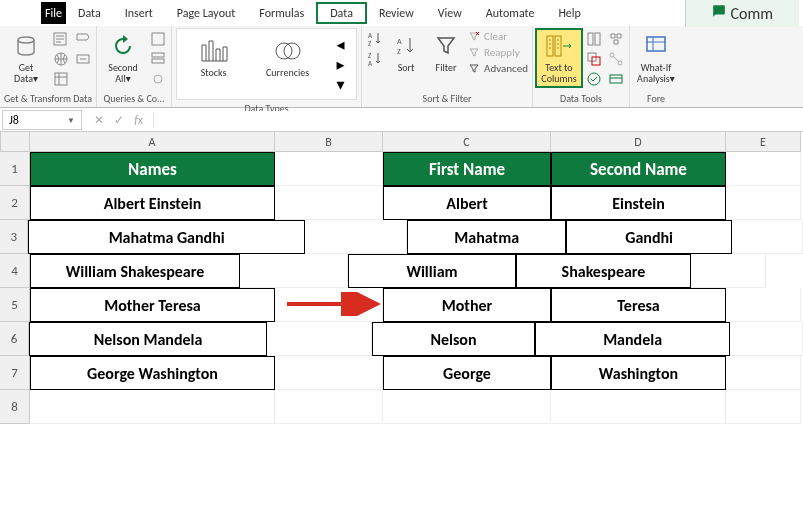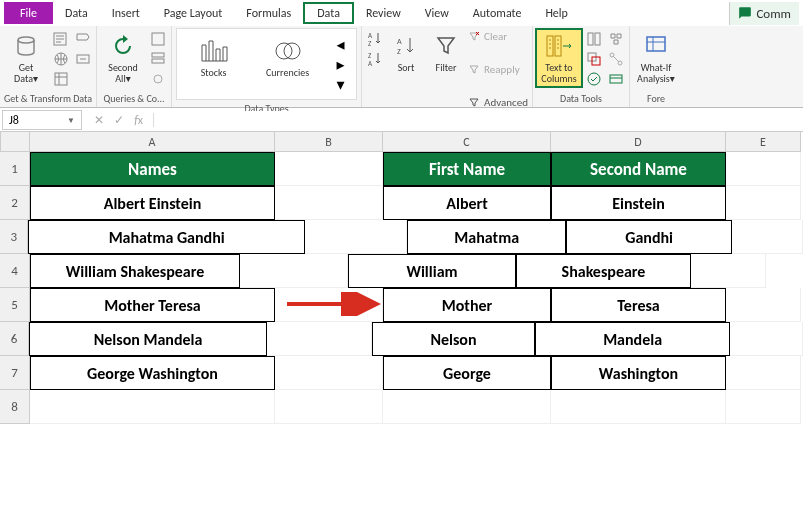--- a/index.html
+++ b/index.html
@@ -1,23 +1,23 @@
 <!DOCTYPE html>
 <html><head>
 <meta charset="utf-8">
 <style>
 * { box-sizing: border-box; margin: 0; padding: 0; font-family: 'Segoe UI', Calibri, sans-serif; }
 body { background: #fff; width: 803px; height: 509px; overflow: hidden; position: relative; }
 
 
 .tabs-bar { display: flex; align-items: center; height: 26px; padding: 0 4px; background: #fff; gap: 0; }
 .tab { padding: 4px 12px; font-size: 12px; color: #333; cursor: pointer; }
-.tab.file { color: #fff; background: #a21caf; font-weight: 400; padding: 4px 16px; }
+.tab.file { color: #fff; background: #000000; font-weight: 400; padding: 4px 4px; margin-left: 37px; }
 .tab.active { border: 2px solid #107c41; padding: 2px 12px; font-weight: 500; }
-.comm-btn { margin-left: auto; display: flex; align-items: center; gap: 4px; color: #333; font-size: 13px; padding: 4px 8px; background: #eaf5ee; border-left: 1px solid #ccc; }
+.comm-btn { margin-left: auto; display: flex; align-items: flex-start; gap: 4px; color: #333; font-size: 16px; padding: 4px 26px; background: #eaf5ee; border-left: 1px solid #ccc; }
 .comm-btn svg { width: 14px; height: 14px; fill: #107c41; }
 
 
 .ribbon { display: flex; height: 82px; border-bottom: 1px solid #bbb; background: #f5f5f5; }
 .rgroup { display: flex; flex-direction: column; justify-content: space-between; border-right: 1px solid #ddd; padding: 2px 4px 0; }
 .rgroup-body { flex: 1; display: flex; align-items: flex-start; gap: 4px; padding-top: 2px; justify-content: center; }
 .rgroup-label { font-size: 10px; color: #555; text-align: center; padding: 2px 0; white-space: nowrap; }
 
 .big-btn { display: flex; flex-direction: column; align-items: center; justify-content: flex-start; width: 44px; padding: 2px; cursor: pointer; }
 .big-btn .icon { width: 28px; height: 28px; margin-bottom: 2px; display: flex; align-items: center; justify-content: center; }
@@ -213,21 +213,21 @@
         <div class="lbl">Sort</div>
       </div>
       <div class="big-btn" style="width:36px">
         <div class="icon">
             <svg width="24" height="24" viewBox="0 0 24 24">
               <path d="M4 4h16l-6 8v7l-4-2v-5z" fill="none" stroke="#555" stroke-width="1.5"></path>
             </svg>
           </div>
         <div class="lbl">Filter</div>
       </div>
-      <div class="mini-col" style="gap:20px">
+      <div class="mini-col" style="gap:3px">
         <div class="mini-row disabled">
             <svg width="12" height="12" viewBox="0 0 12 12">
               <path d="M2 2h8l-3 4v3l-2-1V6z" fill="none" stroke="#aaa"></path>
               <path d="M8 1l3 3m0-3-3 3" stroke="#c00"></path>
             </svg>
             <span>Clear</span>
           </div>
         <div class="mini-row disabled">
             <svg width="12" height="12" viewBox="0 0 12 12">
               <path d="M2 2h8l-3 4v3l-2-1V6z" fill="none" stroke="#aaa"></path>

